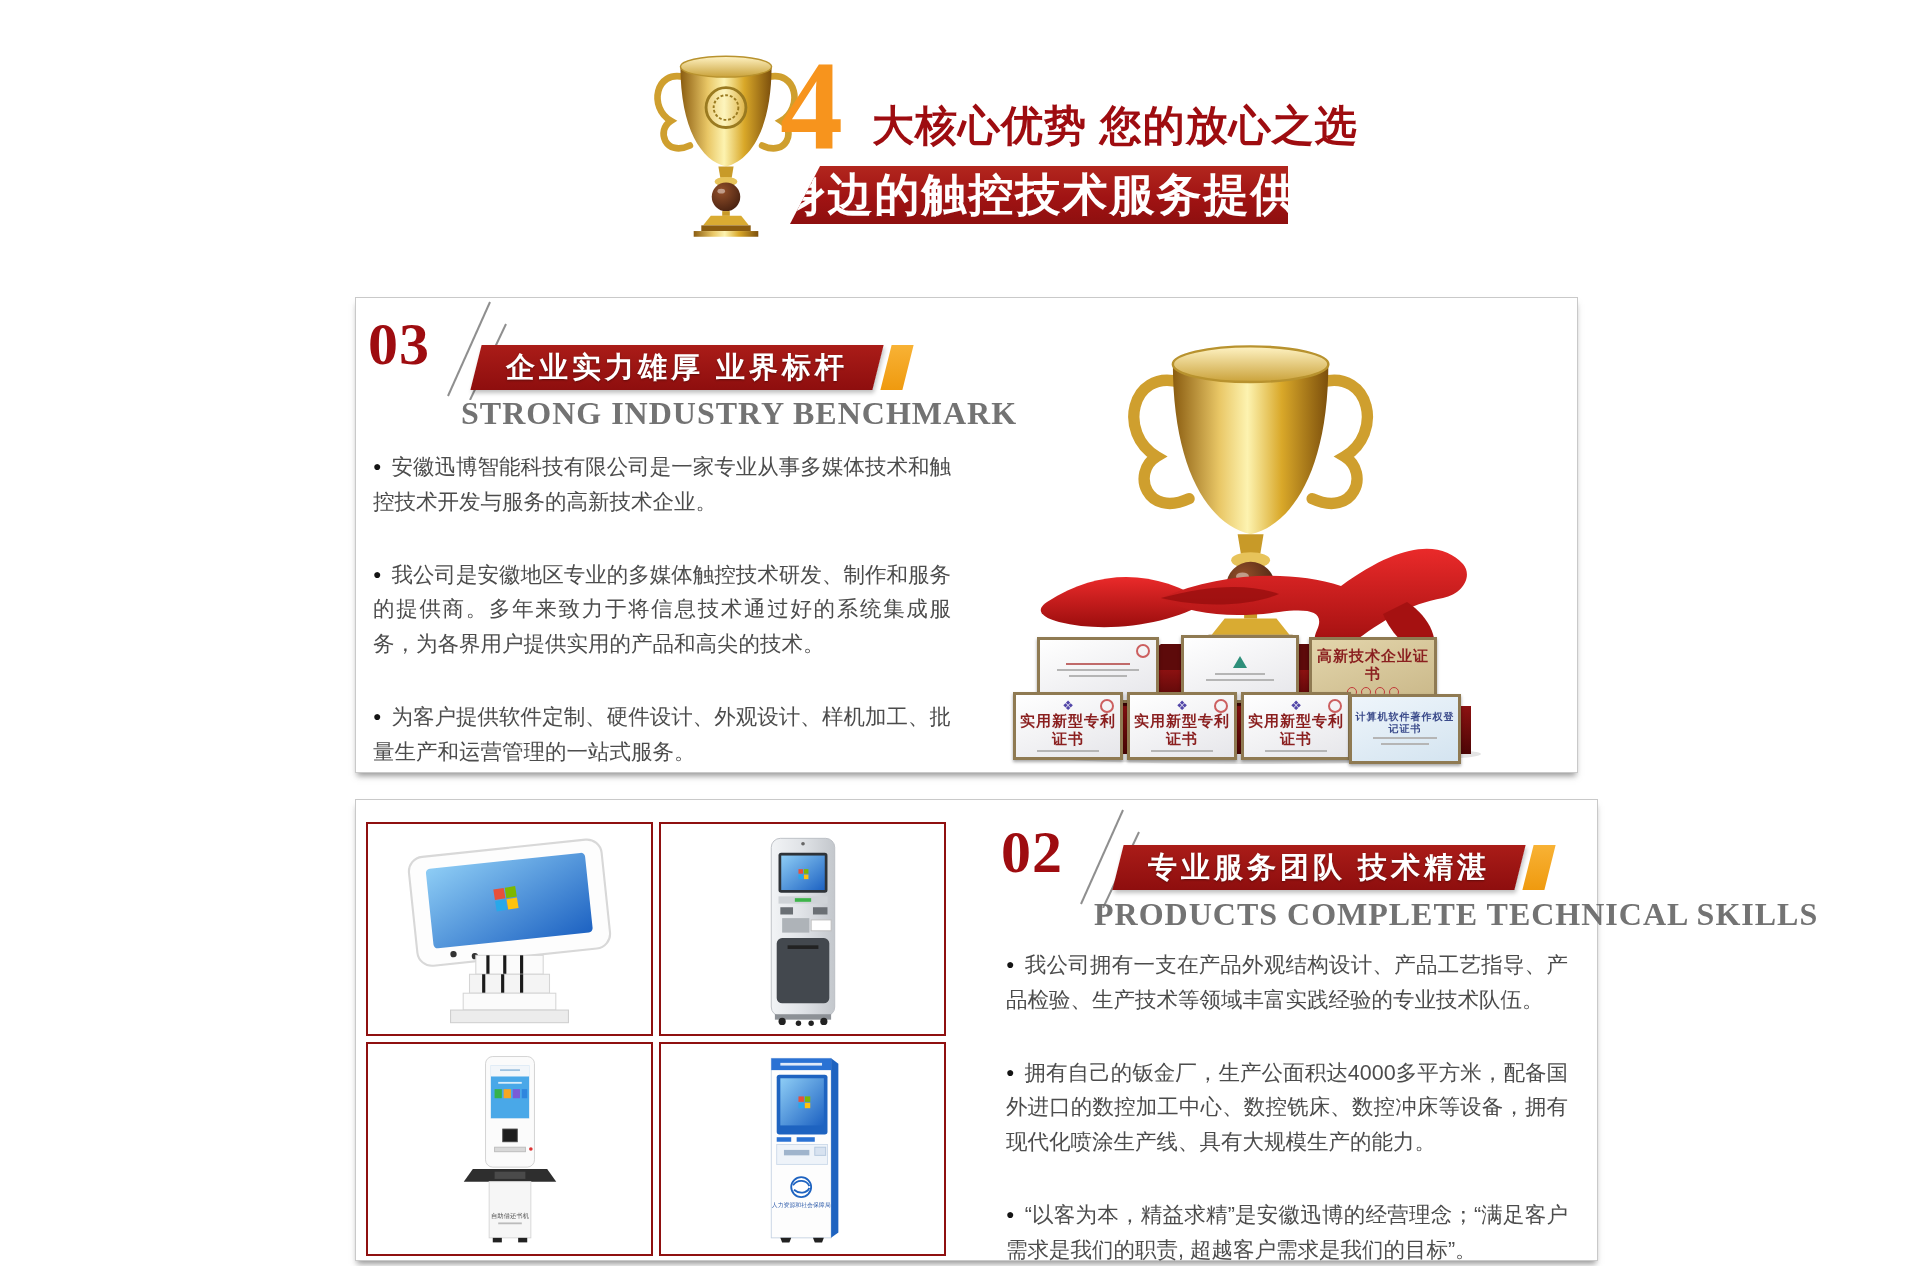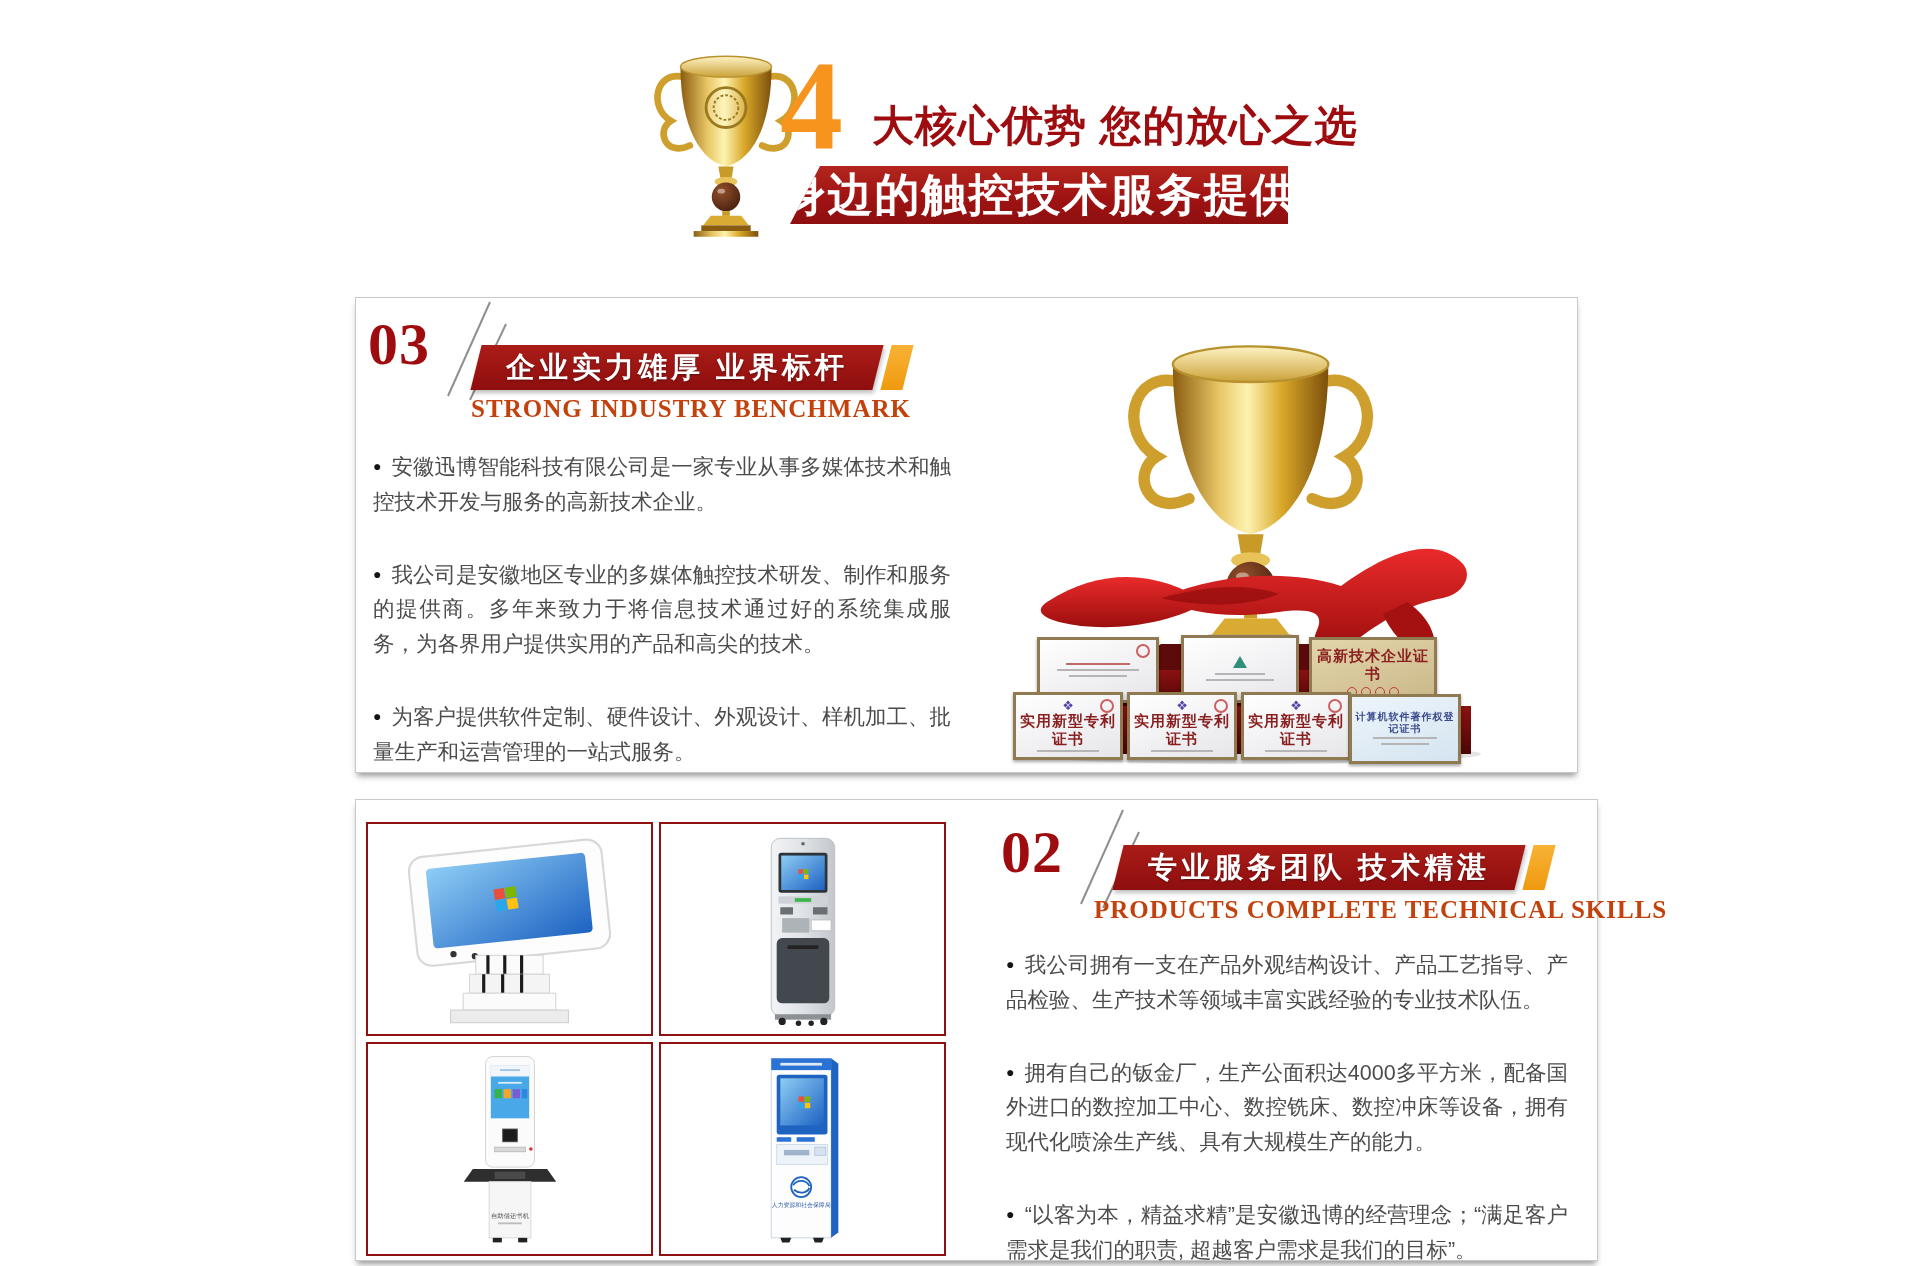--- a/index.html
+++ b/index.html
@@ -22,22 +22,22 @@
   .sec-num{font-family:"Liberation Serif","DejaVu Serif",serif;font-weight:700;font-size:60px;
            line-height:1;color:#9e0c10;letter-spacing:1px;}
   .ribbon{position:absolute;height:45px;transform:skewX(-14deg);
           background:linear-gradient(180deg,#aa1c18 0%,#8e0e0e 100%);
           box-shadow:2px 3px 4px rgba(0,0,0,.25);}
   .ribbon .accent{position:absolute;top:0;right:-30px;width:22px;height:100%;
           background:linear-gradient(180deg,#f8b235,#ef9a0f);}
   .ribbon-label{position:absolute;height:45px;line-height:45px;text-align:center;color:#fff;
           font-size:29px;font-weight:700;letter-spacing:4px;white-space:nowrap;
           text-shadow:0 1px 2px rgba(0,0,0,.35);}
-  .sec-en{font-family:"Liberation Serif","DejaVu Serif",serif;font-weight:700;font-size:25px;
-          color:#c2410c;letter-spacing:1px;text-align:center;white-space:nowrap;}
+  .sec-en{font-family:"Liberation Serif","DejaVu Serif",serif;font-weight:700;font-size:32px;
+          color:#737373;letter-spacing:1px;text-align:center;white-space:nowrap;}
   .bullet{font-size:21.5px;color:#4c4c4c;line-height:1.62;text-align:justify;margin-bottom:38px;}
   .dot{font-size:14px;color:#141414;margin-right:10px;position:relative;top:-3px;}
 
   
   .pgrid{position:absolute;display:grid;grid-template-columns:287px 287px;
          grid-template-rows:214px 214px;gap:6px;}
   .pcell{border:2px solid #8f1010;background:#fff;display:flex;align-items:center;
          justify-content:center;overflow:hidden;}
 
   

